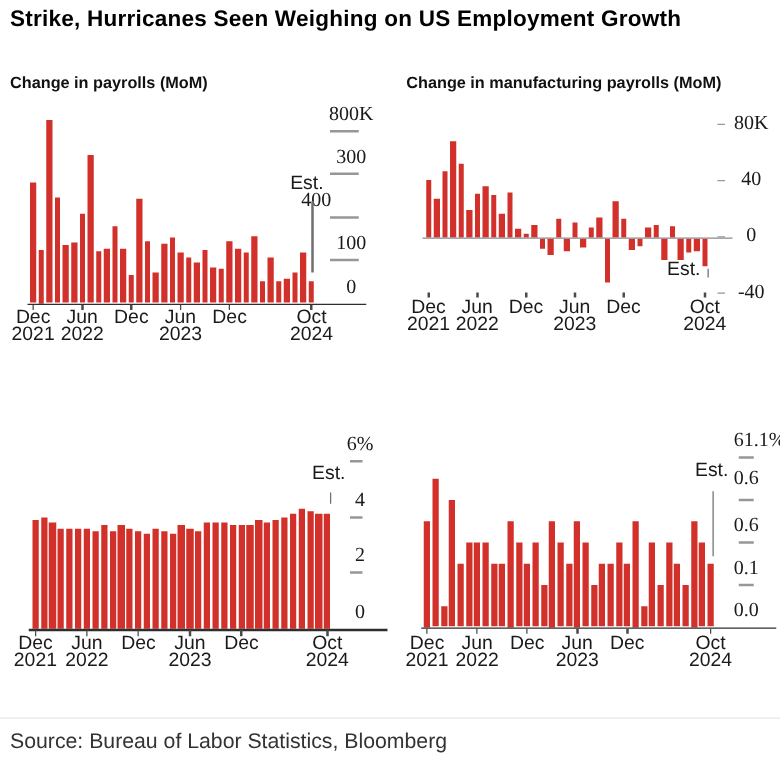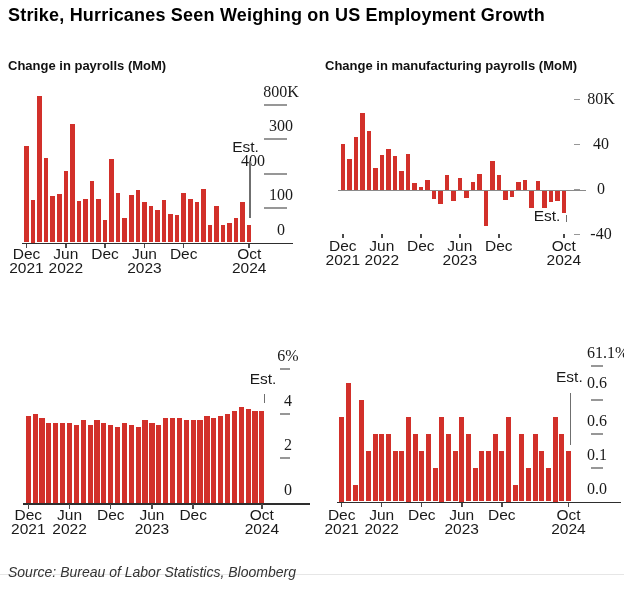--- a/index.html
+++ b/index.html
@@ -26,22 +26,22 @@
   .axisline{position:absolute;background:var(--axis);height:1.5px;}
   .zeroline{position:absolute;background:var(--zero);height:1.3px;}
   .ydash{position:absolute;background:var(--gridtick);height:2px;}
   .xtick{position:absolute;background:#4a4a4a;width:1.5px;height:4.5px;}
   .ylab{position:absolute;font-size:16px;line-height:18px;color:#1a1a1a;white-space:nowrap;font-family:Liberation Serif, serif;}
   .xlab{position:absolute;font-size:15.5px;line-height:14px;color:#1a1a1a;text-align:center;width:64px;white-space:nowrap;}
   .estline{position:absolute;width:1.5px;background:var(--estline);}
   .esttext{position:absolute;font-size:15.5px;line-height:15px;color:#1a1a1a;white-space:nowrap;}
   .footer-rule{position:absolute;left:0;top:574px;width:624px;height:1px;background:var(--divider);}
   .source-note{
-    position:absolute;left:8px;top:564px;
-    font-size:14px;color:#333;white-space:nowrap;font-style:italic;
+    position:absolute;left:8px;top:583px;
+    font-size:17px;color:#333;white-space:nowrap;
   }
 </style>
 </head>
 <body>
 
 <div class="page" style="--bar-red: #d2302a; --axis: #2e2e2e; --gridtick: #979797; --zero: #8a8a8a; --estline: #6f6f6f; --divider: #e6e6e6;">
   <h1 class="page-title">Strike, Hurricanes Seen Weighing on US Employment Growth</h1>
 
   <h2 class="panel-title" style="left:8px;top:58px">Change in payrolls (MoM)</h2>
   <h2 class="panel-title" style="left:325px;top:58px">Change in manufacturing payrolls (MoM)</h2>

